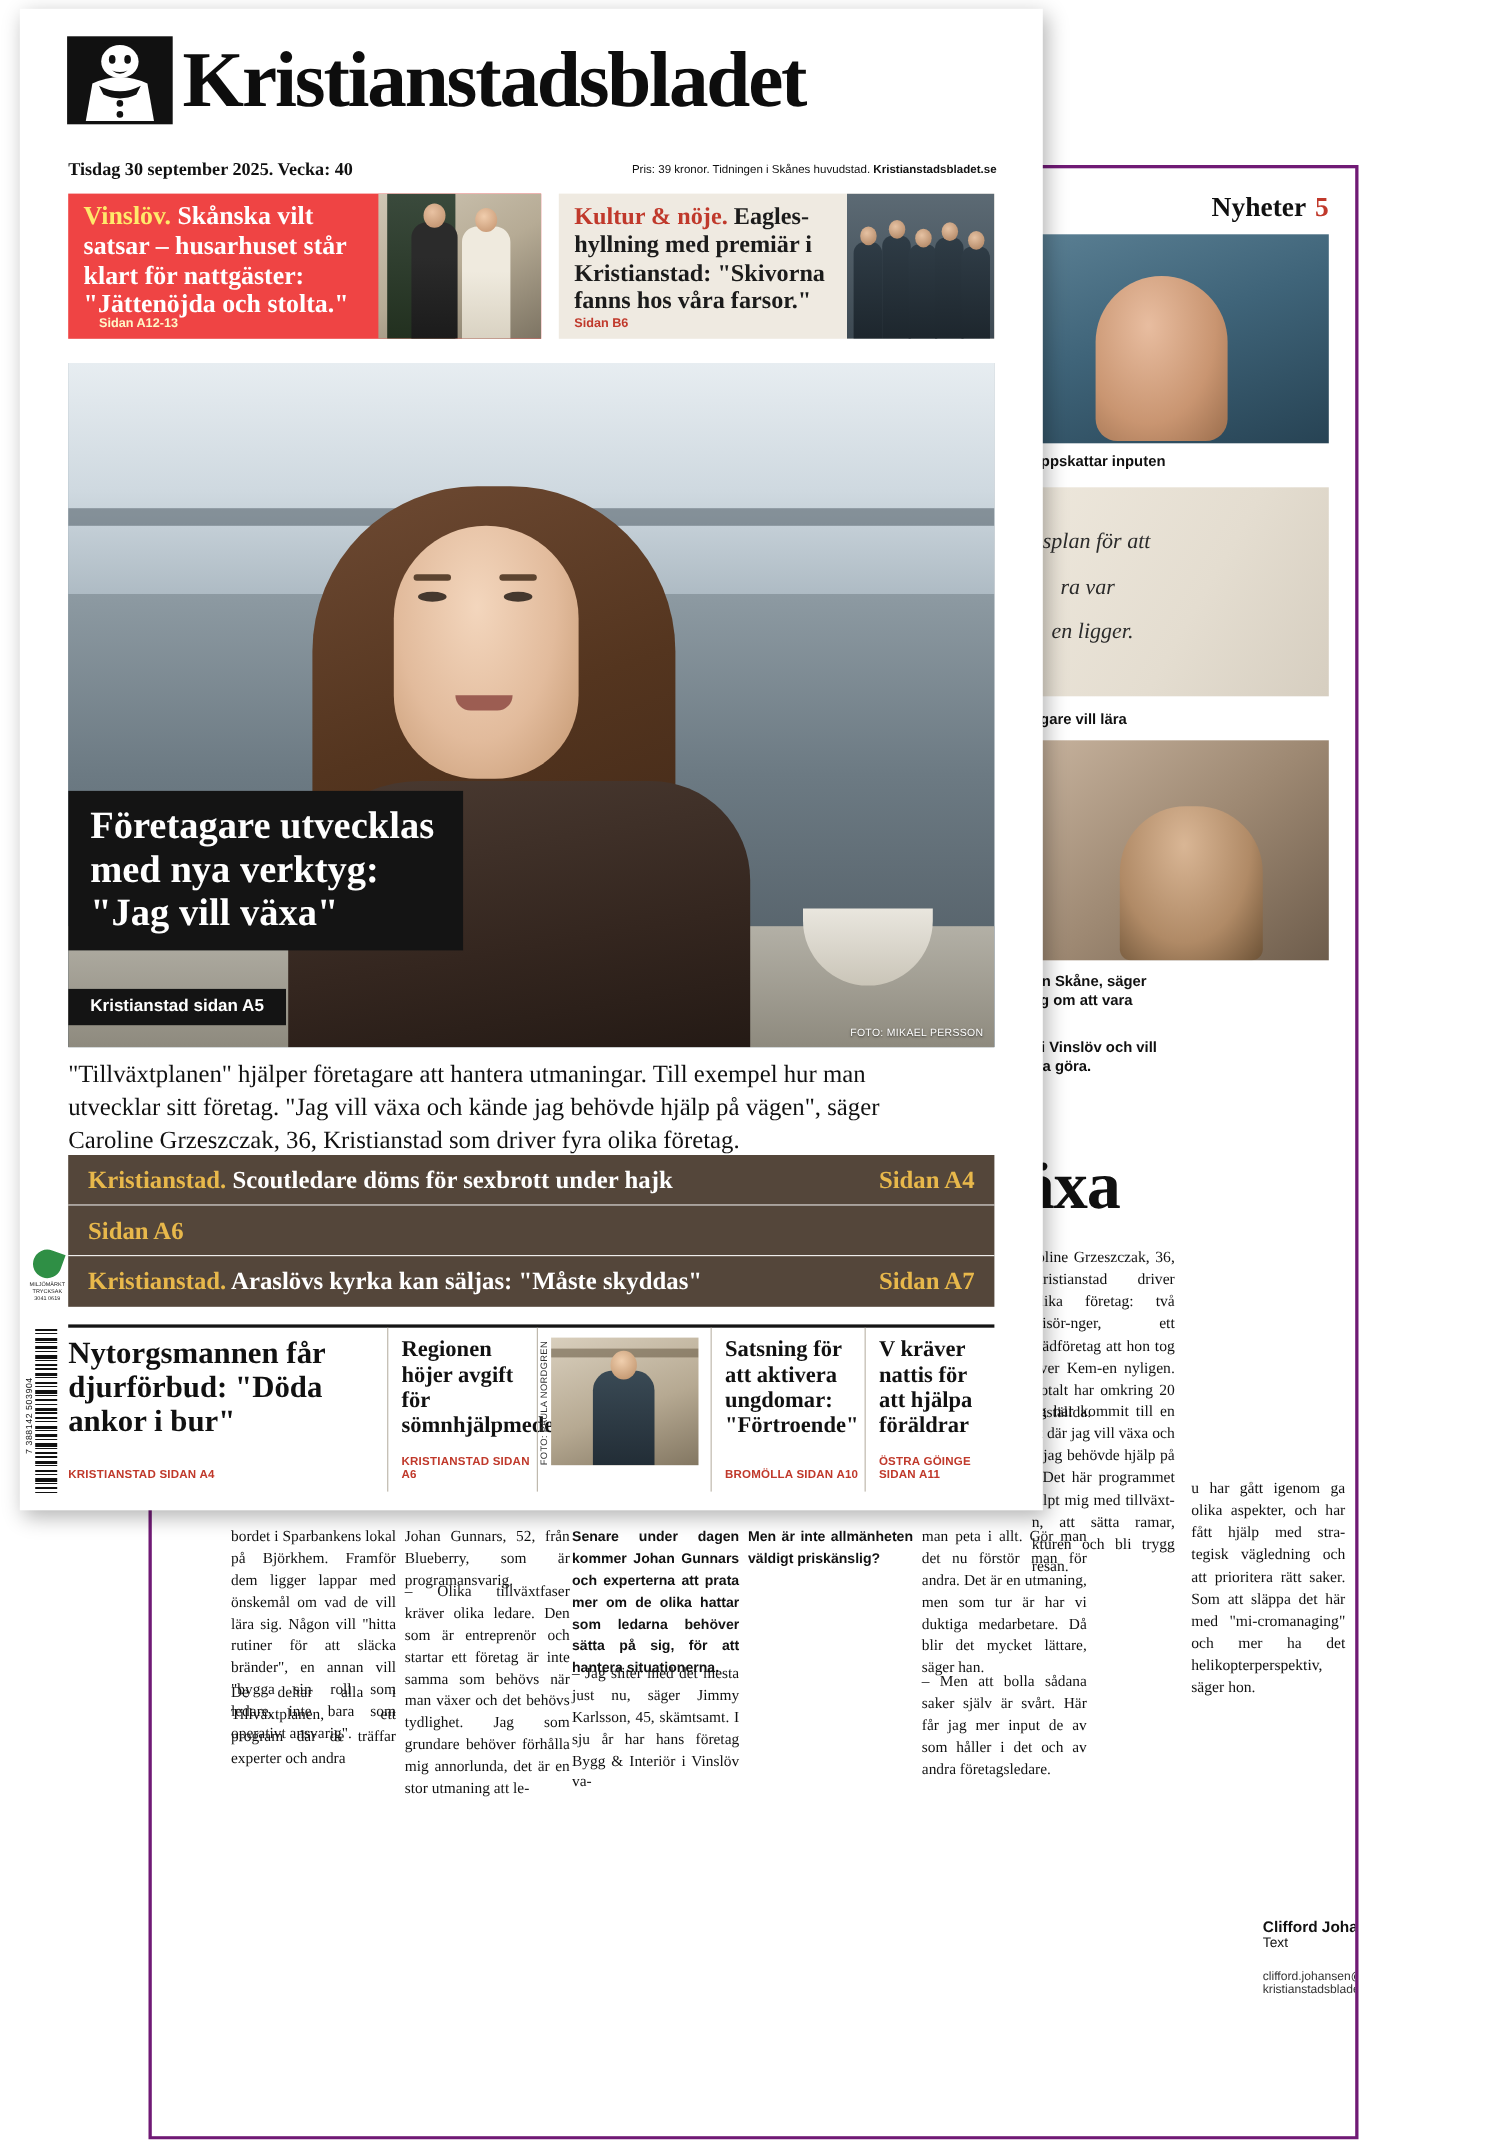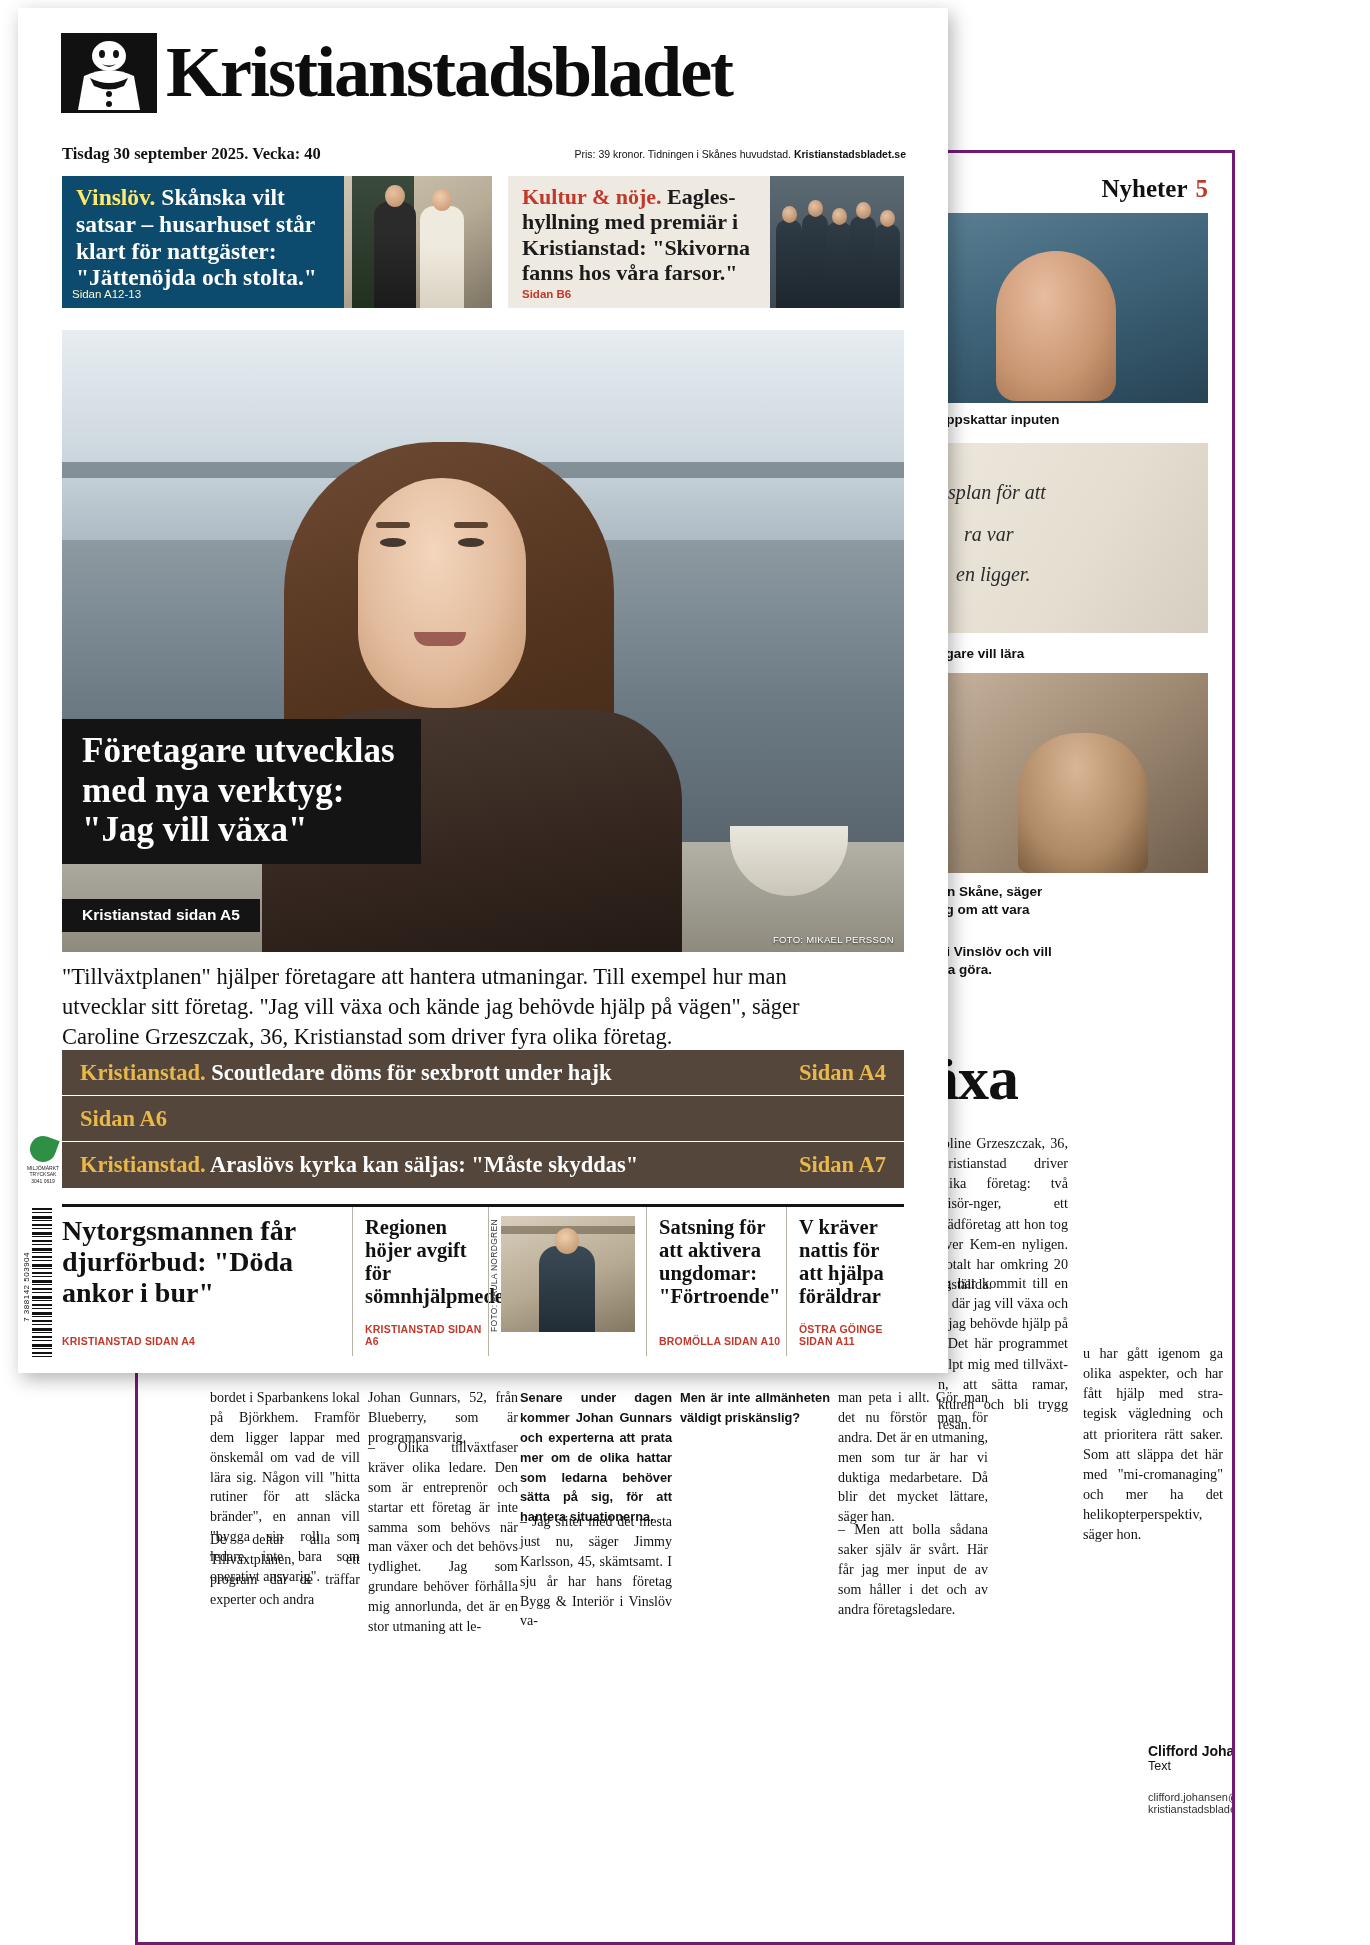--- a/index.html
+++ b/index.html
@@ -104,32 +104,32 @@
   .priceline {
     position: absolute; right: 42px; top: 140px;
     font-family: "Liberation Sans", sans-serif; font-size: 10.5px; color: #111;
   }
   .priceline b { font-weight: bold; }
 
   
   .teaser {
     position: absolute; top: 168px; height: 132px; overflow: hidden;
   }
-  .teaser-left { left: 44px; width: 430px; background: #0c4a6e; }
+  .teaser-left { left: 44px; width: 430px; background: #ef4444; }
   .teaser-right { left: 490px; width: 396px; background: #efeae1; }
 
   .teaser-left .txt {
     position: absolute; left: 14px; top: 8px; width: 268px;
     color: #ffffff; font-family: "Liberation Serif", serif;
     font-weight: bold; font-size: 23.5px; line-height: 1.14;
   }
   .teaser-left .txt .place { color: #ffe96b; }
   .teaser-left .page {
-    position: absolute; left: 10px; bottom: 8px;
-    font-family: "Liberation Sans", sans-serif; font-weight: normal;
+    position: absolute; left: 28px; bottom: 8px;
+    font-family: "Liberation Sans", sans-serif; font-weight: bold;
     font-size: 11.5px; color: #fff8c8;
   }
   .teaser-left .photo {
     position: absolute; right: 0; top: 0; width: 148px; height: 132px;
     background: linear-gradient(150deg,#cfc6b4 0%, #b6ab95 50%, #7d7463 100%);
     overflow: hidden;
   }
   .teaser-left .photo .doorway {
     position:absolute; left: 8px; top: 0; width: 62px; height: 132px;
     background: linear-gradient(180deg,#3a4a3c,#22301f);

